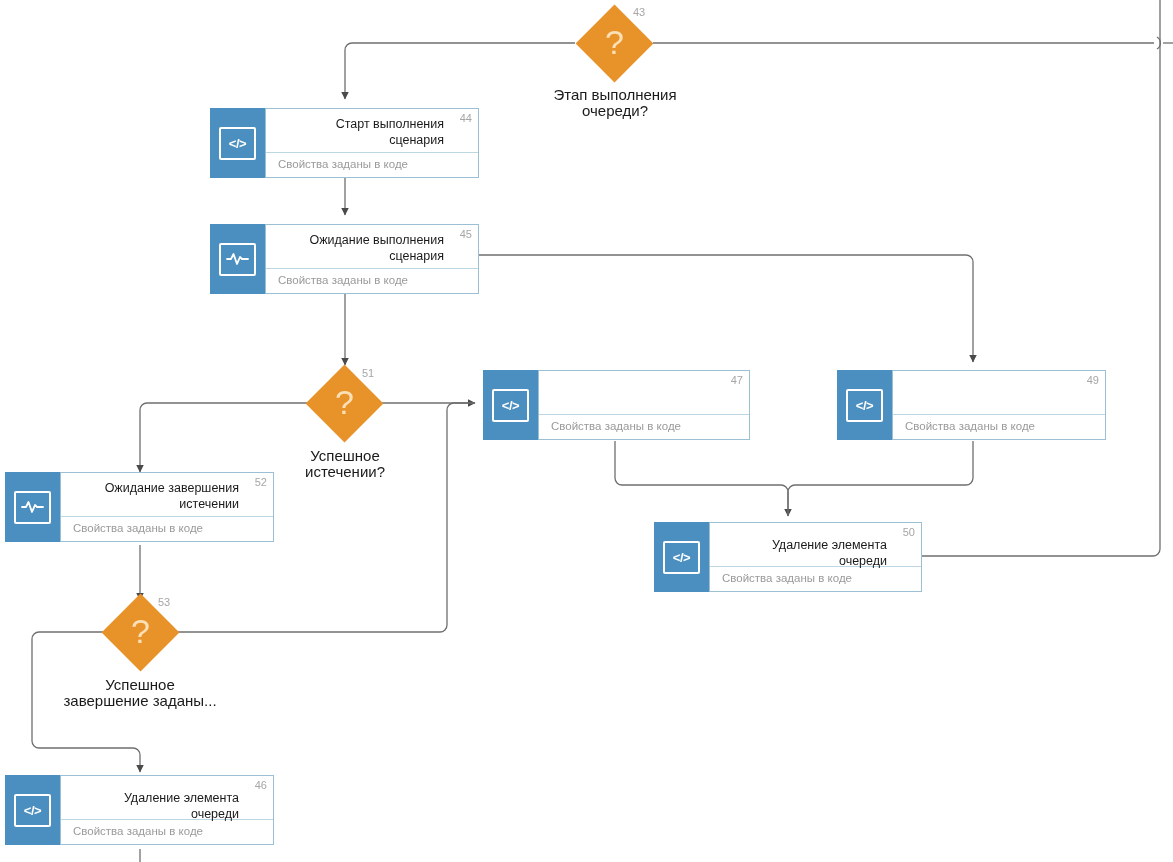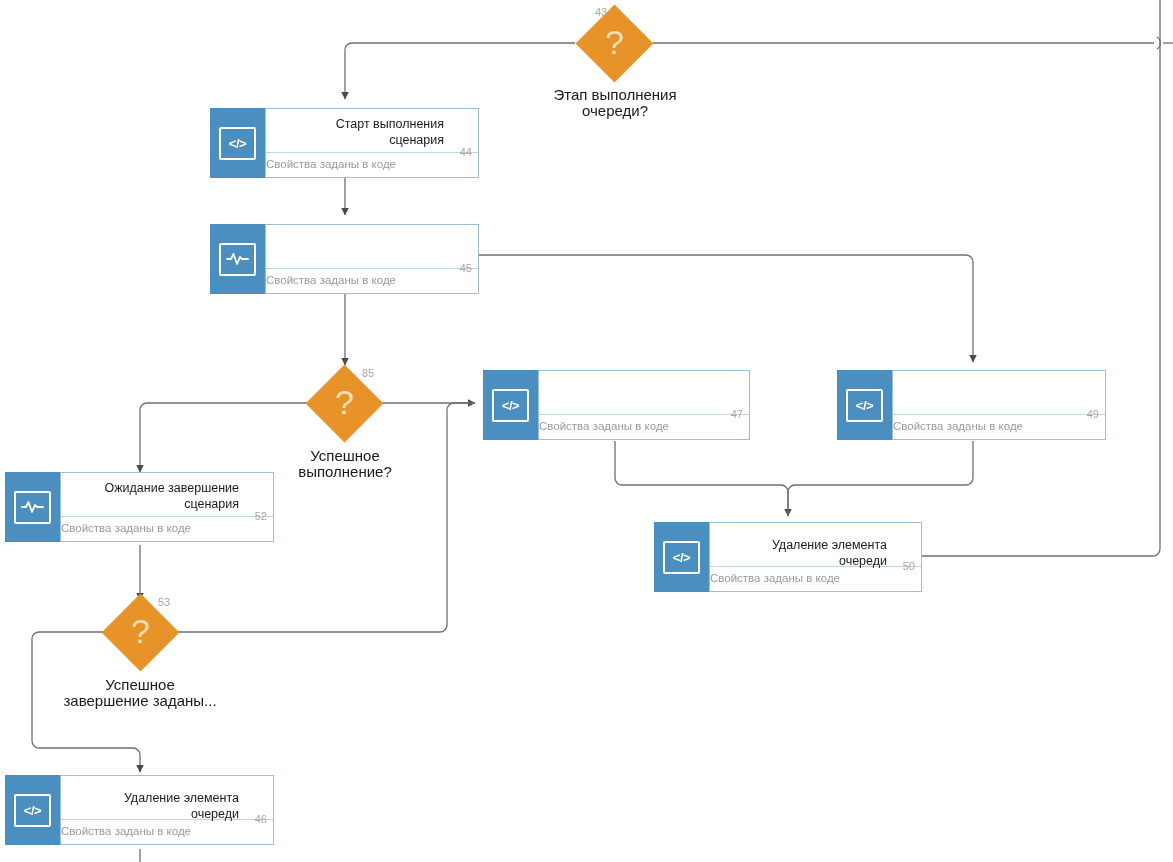--- a/index.html
+++ b/index.html
@@ -25,24 +25,24 @@
     border:1px solid #9bc0d4;background:#ffffff;box-sizing:border-box;
   }
   .node .title-row{
     position:relative;height:calc(100% - 24px);box-sizing:border-box;
     border-bottom:1px solid #bcd6e4;padding:7px 34px 4px 12px;
   }
   .node .title{
     font-size:12.5px;color:#1a1a1a;line-height:16px;text-align:right;
   }
   .node .num{
-    position:absolute;right:6px;top:3px;font-size:11px;color:#a6a6a6;margin-top:34px;
+    position:absolute;right:6px;top:3px;font-size:11px;color:#a6a6a6;
   }
   .node .sub{
-    height:24px;line-height:23px;font-size:11.5px;color:#9a9a9a;
+    height:24px;line-height:23px;padding-left:12px;font-size:11.5px;color:#9a9a9a;
     box-sizing:border-box;
   }
 
   .diamond{position:absolute;}
   .diamond .shape{
     position:absolute;left:0;top:0;width:100%;height:100%;
     background:#e8922a;transform:rotate(45deg);
   }
   .diamond .qm{
     position:absolute;left:0;top:0;width:100%;height:100%;
@@ -120,20 +120,21 @@
     <div class="icon-panel">
       <span class="icon-glyph">
         <svg width="23" height="14" viewBox="0 0 23 14" aria-hidden="true">
           <path d="M1,7 H5 L7.5,2 L11,12 L14,5 L16,7 H22" fill="none" stroke="#ffffff" stroke-width="1.8" stroke-linejoin="round" stroke-linecap="round"></path>
         </svg>
       </span>
     </div>
     <div class="body">
       <div class="title-row">
         <div class="num">45</div>
+        <div class="title">Ожидание выполнения сценария</div>
       </div>
       <div class="sub">Свойства заданы в коде</div>
     </div>
   </div>
 
   <div class="node tall" style="left:483px; top:370px; width:267px; height:70px;">
     <div class="icon-panel">
       <span class="icon-glyph">&lt;/&gt;</span>
     </div>
     <div class="body">
@@ -173,21 +174,21 @@
     <div class="icon-panel">
       <span class="icon-glyph">
         <svg width="23" height="14" viewBox="0 0 23 14" aria-hidden="true">
           <path d="M1,7 H5 L7.5,2 L11,12 L14,5 L16,7 H22" fill="none" stroke="#ffffff" stroke-width="1.8" stroke-linejoin="round" stroke-linecap="round"></path>
         </svg>
       </span>
     </div>
     <div class="body">
       <div class="title-row">
         <div class="num">52</div>
-        <div class="title">Ожидание завершение сценария</div>
+        <div class="title">Ожидание завершения истечении</div>
       </div>
       <div class="sub">Свойства заданы в коде</div>
     </div>
   </div>
 
   <div class="node tall" style="left:5px; top:775px; width:269px; height:70px;">
     <div class="icon-panel">
       <span class="icon-glyph">&lt;/&gt;</span>
     </div>
     <div class="body">
@@ -196,38 +197,38 @@
         <div class="title" style="padding-top:7px;">Удаление элемента очереди</div>
       </div>
       <div class="sub">Свойства заданы в коде</div>
     </div>
   </div>
 
   <div class="diamond" style="left:587px; top:16px; width:55px; height:55px;">
     <div class="shape"></div>
     <div class="qm">?</div>
   </div>
-  <div class="diamond" style="left:595px; top:6px; width:30px; height:14px;text-align:center;">
+  <div class="diamond" style="left:633px; top:6px; width:30px; height:14px;text-align:center;">
     <div class="dnum">43</div>
   </div>
   <div class="dlabel" style="left:520px; top:87px; width:190px;">
     <div>Этап выполнения</div>
     <div>очереди?</div>
   </div>
 
   <div class="diamond" style="left:317px; top:376px; width:55px; height:55px;">
     <div class="shape"></div>
     <div class="qm">?</div>
   </div>
   <div class="diamond" style="left:362px; top:367px; width:30px; height:14px;">
-    <div class="dnum">85</div>
+    <div class="dnum">51</div>
   </div>
   <div class="dlabel" style="left:250px; top:448px; width:190px;">
     <div>Успешное</div>
-    <div>выполнение?</div>
+    <div>истечении?</div>
   </div>
 
   <div class="diamond" style="left:113px; top:605px; width:55px; height:55px;">
     <div class="shape"></div>
     <div class="qm">?</div>
   </div>
   <div class="diamond" style="left:158px; top:596px; width:30px; height:14px;">
     <div class="dnum">53</div>
   </div>
   <div class="dlabel" style="left:45px; top:677px; width:190px;">

